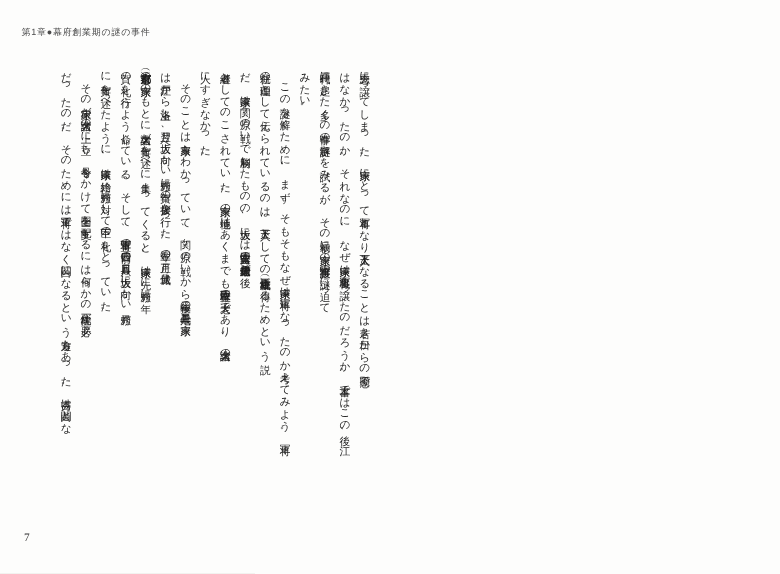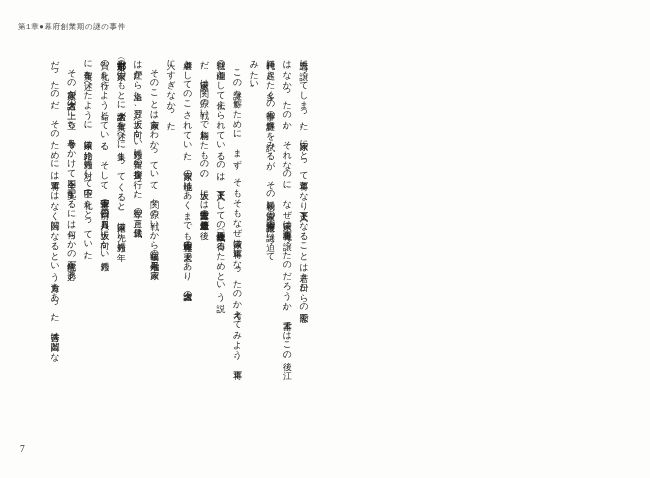--- a/index.html
+++ b/index.html
@@ -8,21 +8,21 @@
     background:#fdfdfc;overflow:hidden;
     font-family:"Liberation Serif","DejaVu Serif",serif;
     color:#1c1c1c;
   }
   .page{position:absolute;top:0;width:325px;height:478px;background:transparent;}
   .page-left{left:0;}
   .page-right{left:325px;}
   .running-head{
     position:absolute;left:18px;top:22px;
     font-size:7.5px;color:#4a4a4a;letter-spacing:0.6px;
-    font-family:Liberation Mono, monospace;
+    font-family:Liberation Sans, sans-serif;
   }
   .page-num{
     position:absolute;font-size:9.5px;color:#333;
     font-family:"Liberation Serif","DejaVu Serif",serif;
   }
   .page-num-left{left:20px;top:444px;}
 
   
   .vbody{
     position:absolute;top:54px;height:398px;

